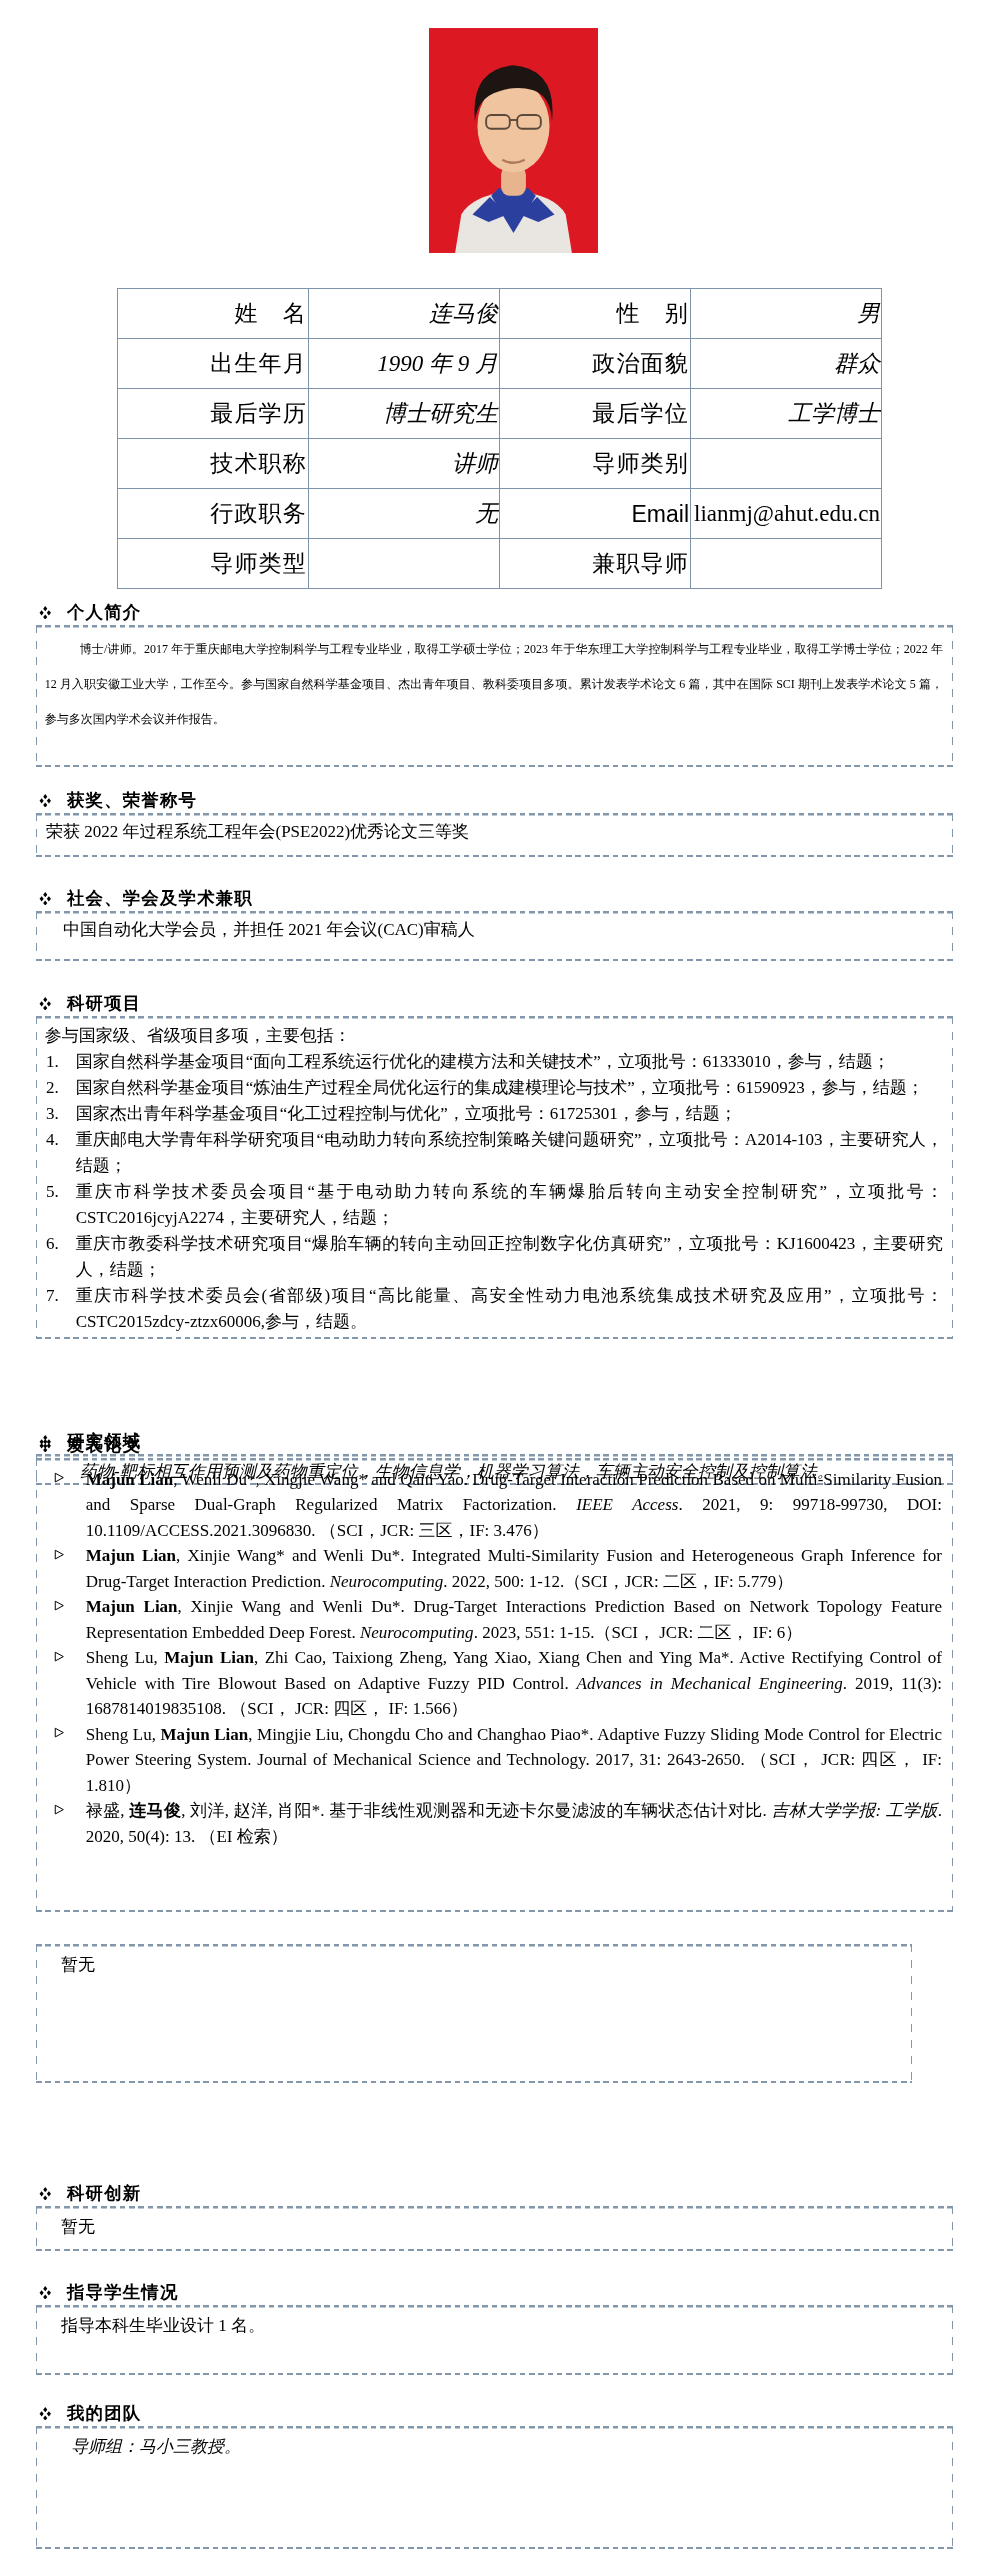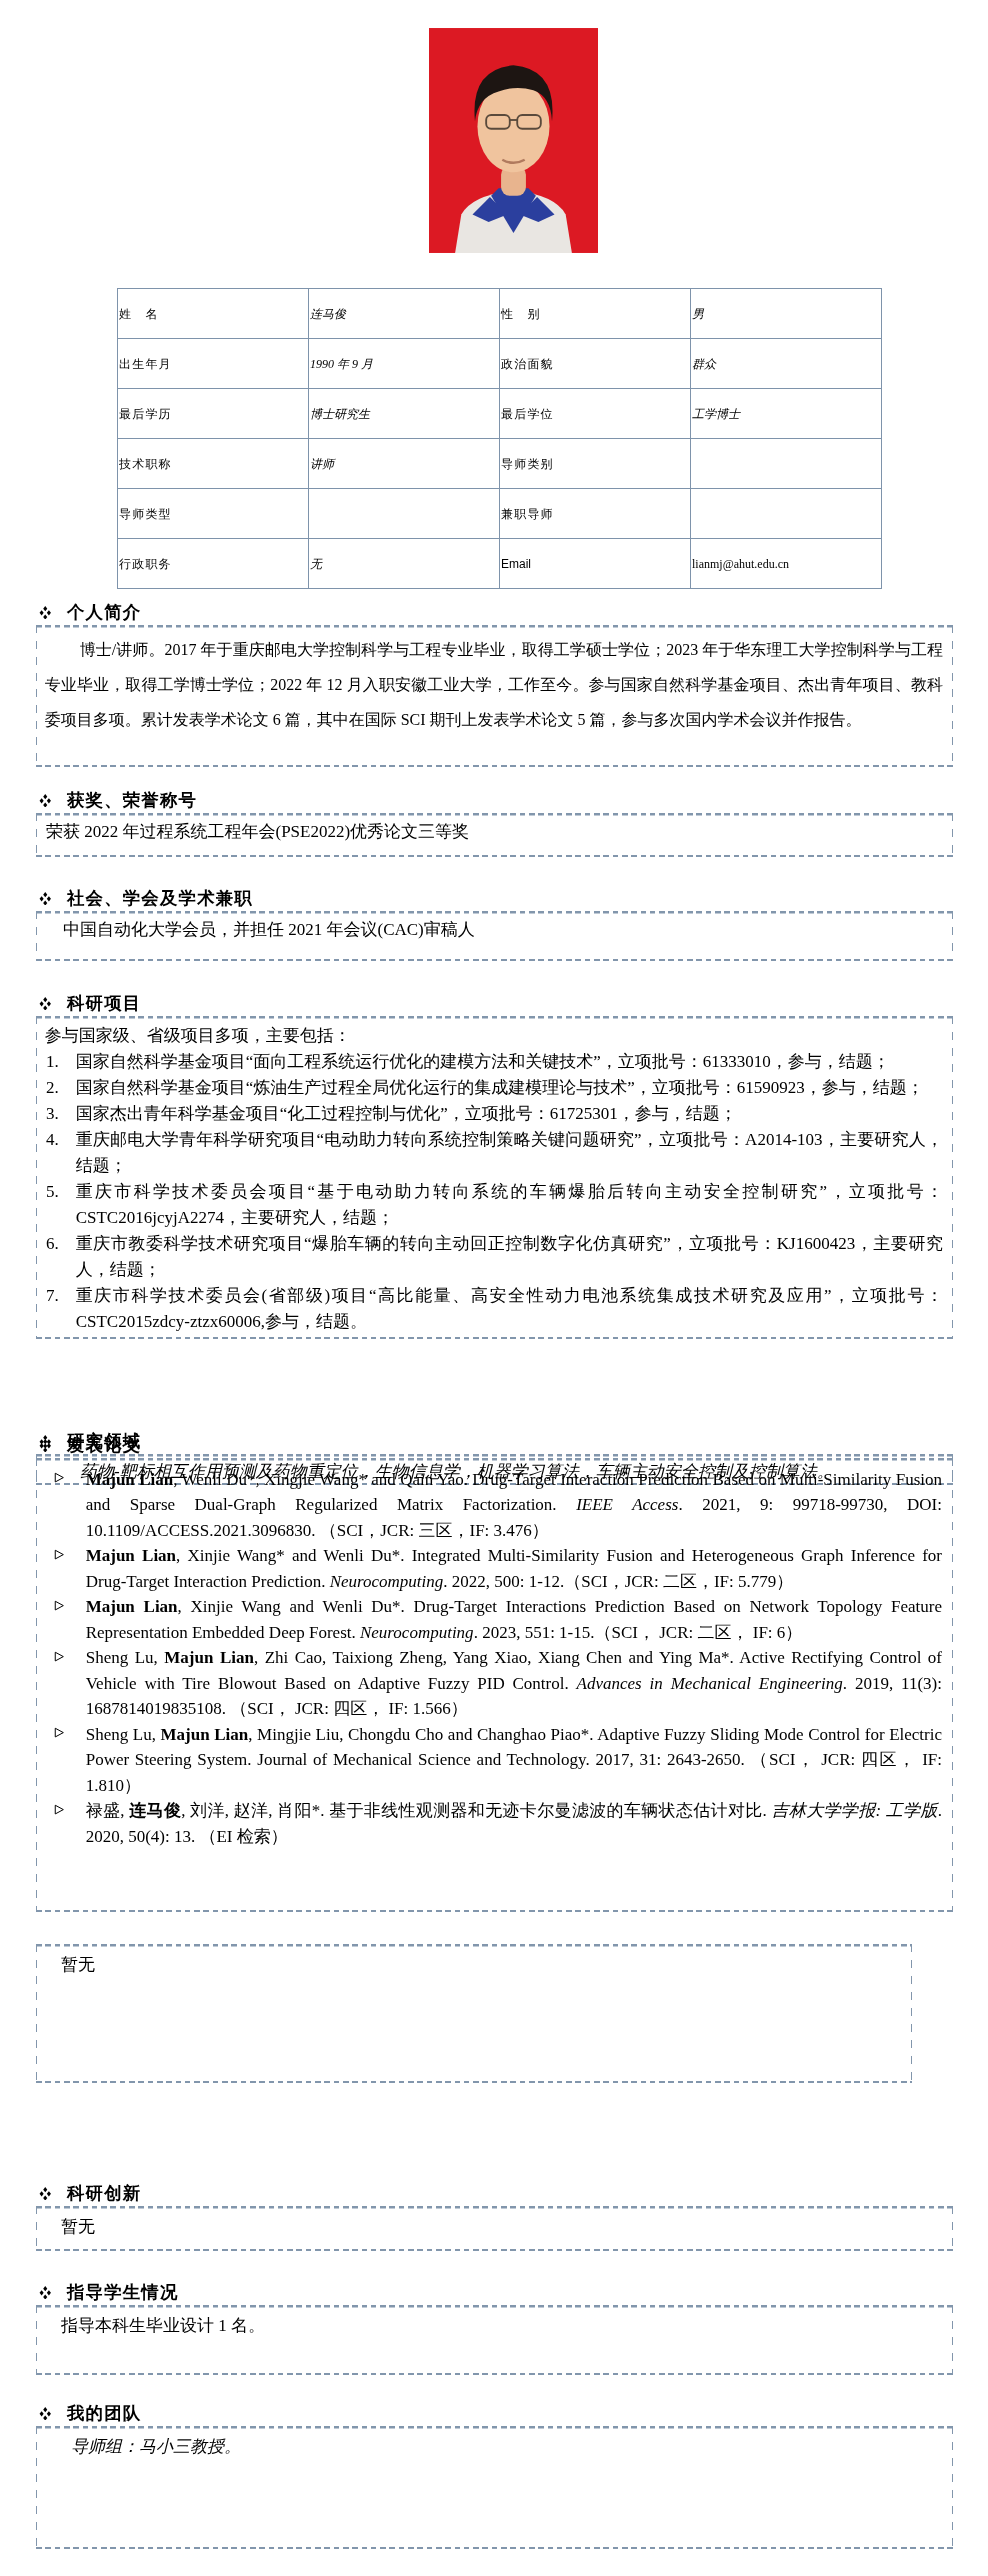--- a/index.html
+++ b/index.html
@@ -6,22 +6,22 @@
   .page{position:relative;width:988px;height:2576px;background:#fff;
         font-family:"Liberation Serif",serif;color:#000;overflow:hidden;}
 
   
   .photo{position:absolute;left:429px;top:28px;width:169px;height:225px;overflow:hidden;}
   .photo svg{display:block;}
 
   
   .info-table{position:absolute;left:117px;top:288px;width:765px;
               border-collapse:collapse;table-layout:fixed;}
-  .info-table td{height:47px;text-align:left;vertical-align:middle;
-                 font-size:12px;line-height:20px;
+  .info-table td{height:47px;text-align:right;vertical-align:middle;
+                 font-size:23px;line-height:20px;
                  border-left:0.6px solid #7e93ab;border-right:0.6px solid #7e93ab;
                  border-top:1.2px solid #7e93ab;border-bottom:1.2px solid #7e93ab;
                  overflow:hidden;white-space:nowrap;}
   .info-table{border:1.9px solid #7e93ab;}
   .c-label{font-family:"Liberation Serif",serif;letter-spacing:1.2px;}
   .c-value{font-style:italic;} 
   .c-email-label{font-family:"Liberation Sans",sans-serif;letter-spacing:0;}
   .c-email{font-style:normal;font-size:17px;}
 
   
@@ -36,21 +36,21 @@
        background-image:
          repeating-linear-gradient(90deg,var(--bd) 0 5.6px,transparent 5.6px 9.3px),
          repeating-linear-gradient(90deg,var(--bd) 0 5.6px,transparent 5.6px 9.3px),
          repeating-linear-gradient(180deg,var(--bd) 0 8px,transparent 8px 16px),
          repeating-linear-gradient(180deg,var(--bd) 0 8px,transparent 8px 16px);
        background-size:100% 2.5px,100% 2.5px,1.2px 100%,1.2px 100%;
        background-position:0 0,0 100%,0 0,100% 0;
        background-repeat:no-repeat;overflow:hidden;}
 
   .box-intro p{margin:0;padding:6.2px 10px 0 8.7px;text-indent:35px;
-               line-height:35px;text-align:justify;font-size:16px;}
+               line-height:35px;text-align:justify;font-size:12px;}
   .box-line{padding:8px 10px 0 10px;line-height:22.4px;}
   .box-line.indent1{padding-left:27px;}
 
   .box-projects{padding:6.2px 10px 0 8.7px;line-height:26px;text-align:justify;}
   .box-projects p{margin:0;}
   .proj-list{margin:0;padding:0;list-style:none;counter-reset:proj;}
   .proj-list li{counter-increment:proj;position:relative;padding-left:31px;}
   .proj-list li::before{content:counter(proj) ".";position:absolute;left:1.2px;top:0;}
 
   .box-research{padding:4.4px 10px 0 44px;line-height:25px;}
@@ -115,30 +115,30 @@
         <td class="c-label">最后学位</td>
         <td class="c-value">工学博士</td>
       </tr>
       <tr>
         <td class="c-label">技术职称</td>
         <td class="c-value">讲师</td>
         <td class="c-label">导师类别</td>
         <td class="c-value"></td>
       </tr>
       <tr>
+        <td class="c-label">行政职务</td>
+        <td class="c-value">无</td>
+        <td class="c-label c-email-label">Email</td>
+        <td class="c-value c-email">lianmj@ahut.edu.cn</td>
+      </tr>
+      <tr>
         <td class="c-label">导师类型</td>
         <td class="c-value"></td>
         <td class="c-label">兼职导师</td>
         <td class="c-value"></td>
-      </tr>
-      <tr>
-        <td class="c-label">行政职务</td>
-        <td class="c-value">无</td>
-        <td class="c-label c-email-label">Email</td>
-        <td class="c-value c-email">lianmj@ahut.edu.cn</td>
       </tr>
     </tbody>
   </table>
 
   <div class="section" style="top:603px">
     <h2 class="sec-head">
       <svg class="diamond" viewBox="0 0 22 24">
           <g fill="#000">
             <path d="M11 0 L14.6 4.6 L11 9.2 L7.4 4.6 Z"></path>
             <path d="M4.6 7.4 L8.2 12 L4.6 16.6 L1 12 Z"></path>

